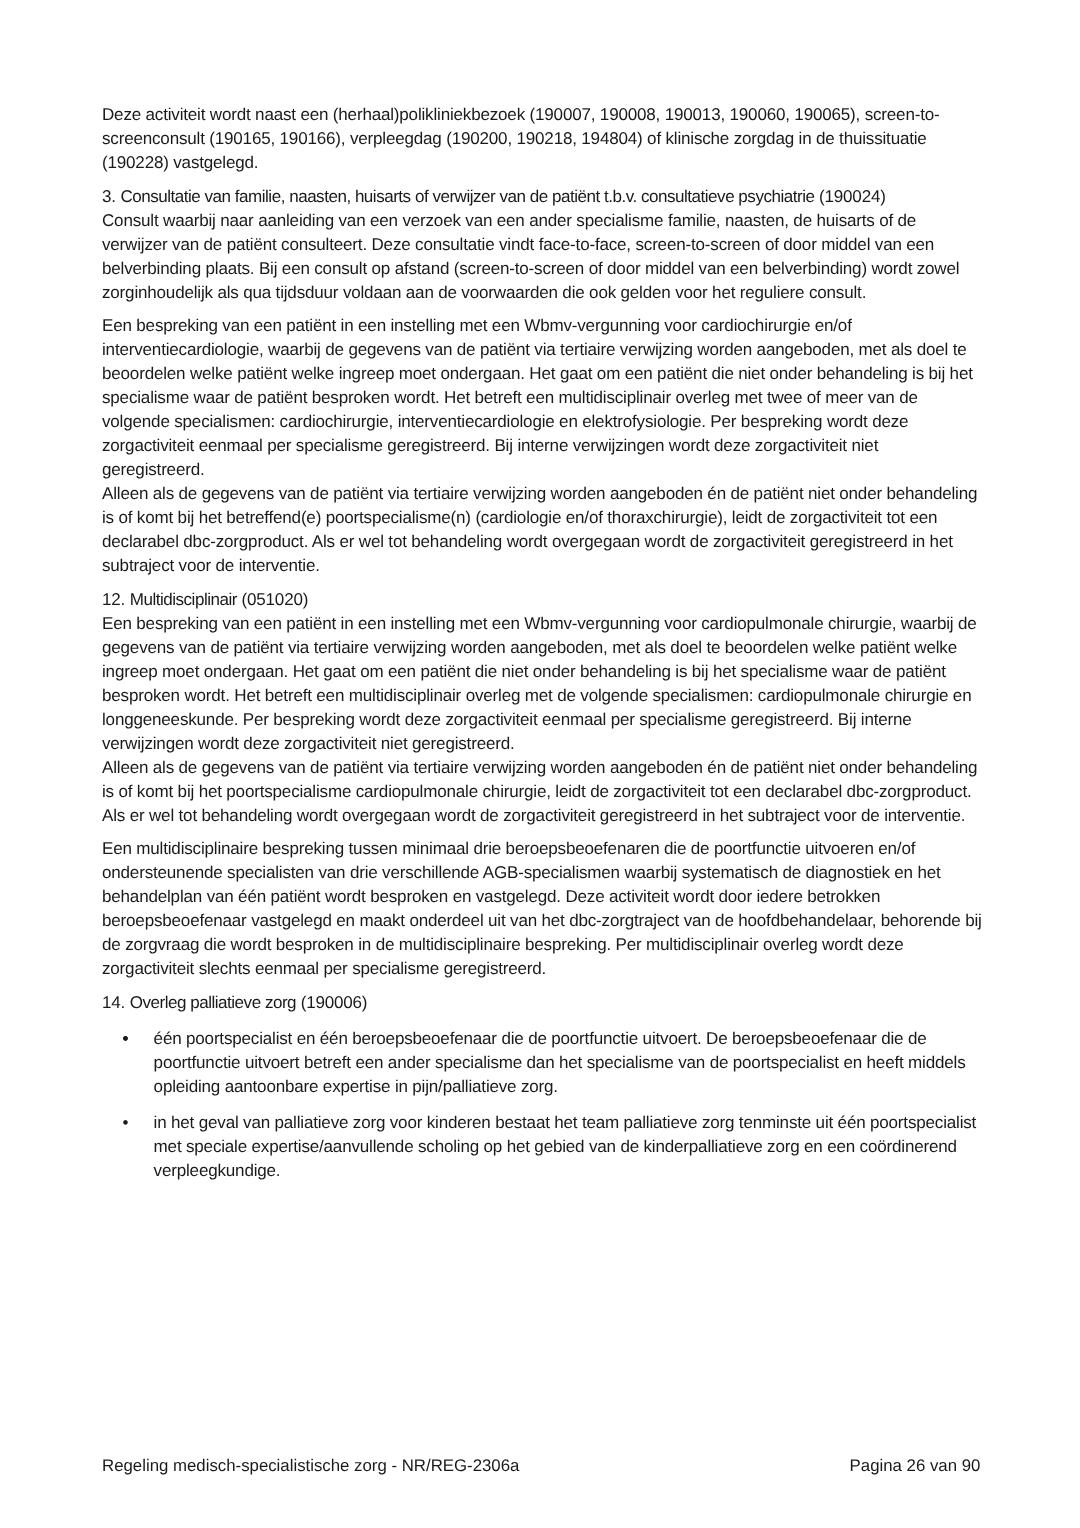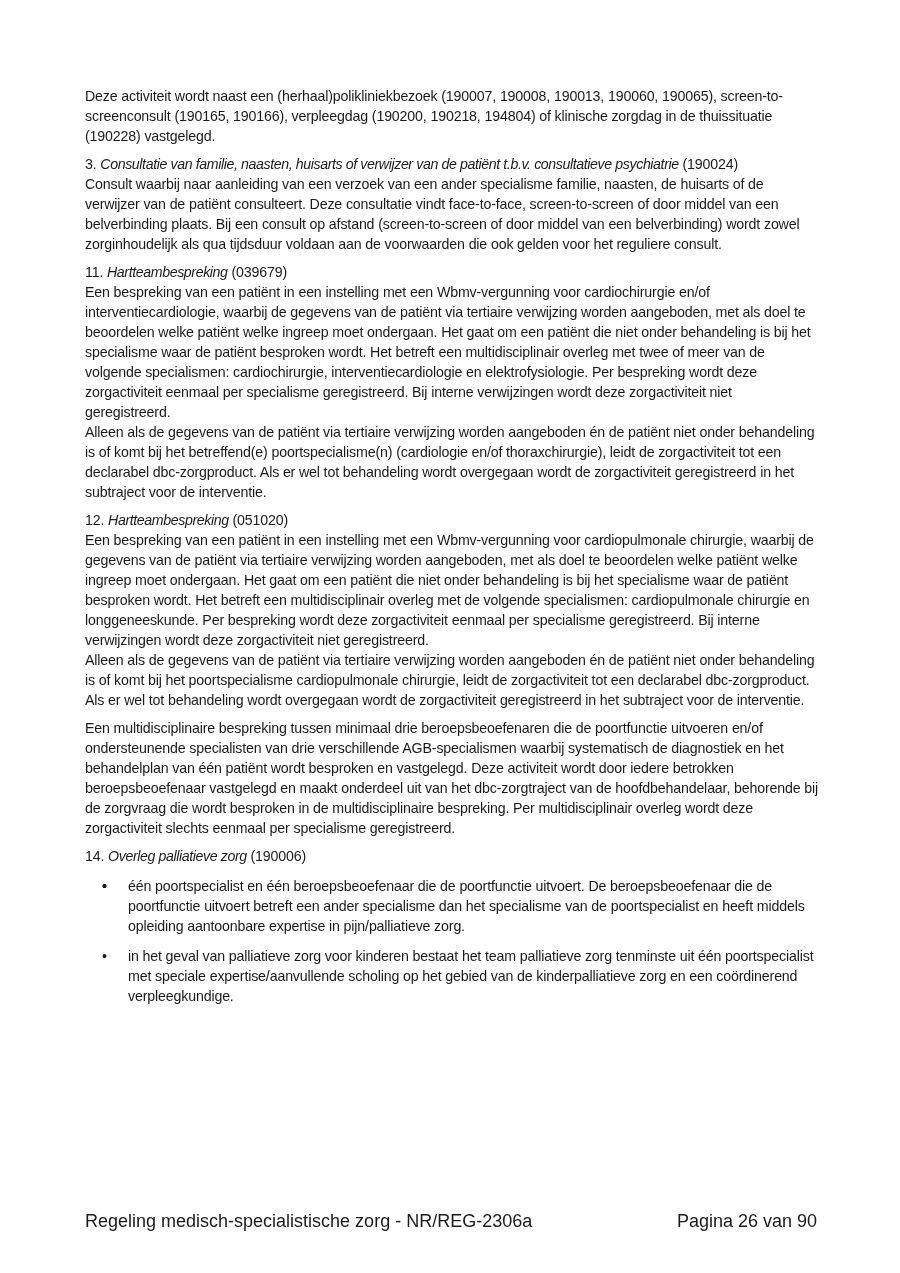--- a/index.html
+++ b/index.html
@@ -3,56 +3,51 @@
 <meta charset="utf-8">
 <style>
   html, body { margin: 0; padding: 0; background: #ffffff; }
   body { width: 900px; height: 1273px; position: relative; overflow: hidden;
          font-family: "Liberation Sans", sans-serif; color: #1a1a1a; }
   .page { position: absolute; left: 85px; top: 86px; width: 735px;
           font-size: 14.2px; line-height: 20px; letter-spacing: -0.15px; }
   p { margin: 0; }
   .block { margin-bottom: 8px; }
   .heading { margin: 0; }
-  .heading .title { font-style: italic; letter-spacing: -0.4px; }
+  .heading .title { letter-spacing: -0.4px; }
   ul.bullets { list-style: none; margin: 10px 0 0 0; padding: 0; }
   ul.bullets li { position: relative; padding-left: 43px; margin-bottom: 10px; }
   ul.bullets li .bullet { position: absolute; left: 17px; top: 0; }
   .footer { position: absolute; top: 1212px; left: 85px; width: 732px;
-            font-size: 18px; line-height: 18px; display: flex; justify-content: space-between; }
+            font-size: 14px; line-height: 18px; display: flex; justify-content: space-between; }
 </style>
 </head>
 <body>
 
 <div class="page">
   <p class="block">Deze activiteit wordt naast een (herhaal)polikliniekbezoek (190007, 190008, 190013, 190060, 190065), screen-to-screenconsult (190165, 190166), verpleegdag (190200, 190218, 194804) of klinische zorgdag in de thuissituatie (190228) vastgelegd.</p>
 
   <div class="block">
     <p class="heading">
       <span>3.</span>
       <span class="title">Consultatie van familie, naasten, huisarts of verwijzer van de patiënt t.b.v. consultatieve psychiatrie</span>
       <span>(190024)</span>
     </p>
     <p>Consult waarbij naar aanleiding van een verzoek van een ander specialisme familie, naasten, de huisarts of de verwijzer van de patiënt consulteert. Deze consultatie vindt face-to-face, screen-to-screen of door middel van een belverbinding plaats. Bij een consult op afstand (screen-to-screen of door middel van een belverbinding) wordt zowel zorginhoudelijk als qua tijdsduur voldaan aan de voorwaarden die ook gelden voor het reguliere consult.</p>
   </div>
 
   <div class="block">
-    <p class="heading">
-      <span>11.</span>
-      <span class="title">Hartteambespreking</span>
-      <span>(039679)</span>
-    </p>
     <p>Een bespreking van een patiënt in een instelling met een Wbmv-vergunning voor cardiochirurgie en/of interventiecardiologie, waarbij de gegevens van de patiënt via tertiaire verwijzing worden aangeboden, met als doel te beoordelen welke patiënt welke ingreep moet ondergaan. Het gaat om een patiënt die niet onder behandeling is bij het specialisme waar de patiënt besproken wordt. Het betreft een multidisciplinair overleg met twee of meer van de volgende specialismen: cardiochirurgie, interventiecardiologie en elektrofysiologie. Per bespreking wordt deze zorgactiviteit eenmaal per specialisme geregistreerd. Bij interne verwijzingen wordt deze zorgactiviteit niet geregistreerd.</p>
     <p>Alleen als de gegevens van de patiënt via tertiaire verwijzing worden aangeboden én de patiënt niet onder behandeling is of komt bij het betreffend(e) poortspecialisme(n) (cardiologie en/of thoraxchirurgie), leidt de zorgactiviteit tot een declarabel dbc-zorgproduct. Als er wel tot behandeling wordt overgegaan wordt de zorgactiviteit geregistreerd in het subtraject voor de interventie.</p>
   </div>
 
   <div class="block">
     <p class="heading">
       <span>12.</span>
-      <span class="title">Hartteambespreking</span>
+      <span class="title">Multidisciplinair</span>
       <span>(051020)</span>
     </p>
     <p>Een bespreking van een patiënt in een instelling met een Wbmv-vergunning voor cardiopulmonale chirurgie, waarbij de gegevens van de patiënt via tertiaire verwijzing worden aangeboden, met als doel te beoordelen welke patiënt welke ingreep moet ondergaan. Het gaat om een patiënt die niet onder behandeling is bij het specialisme waar de patiënt besproken wordt. Het betreft een multidisciplinair overleg met de volgende specialismen: cardiopulmonale chirurgie en longgeneeskunde. Per bespreking wordt deze zorgactiviteit eenmaal per specialisme geregistreerd. Bij interne verwijzingen wordt deze zorgactiviteit niet geregistreerd.</p>
     <p>Alleen als de gegevens van de patiënt via tertiaire verwijzing worden aangeboden én de patiënt niet onder behandeling is of komt bij het poortspecialisme cardiopulmonale chirurgie, leidt de zorgactiviteit tot een declarabel dbc-zorgproduct. Als er wel tot behandeling wordt overgegaan wordt de zorgactiviteit geregistreerd in het subtraject voor de interventie.</p>
   </div>
 
   <div class="block">
     <p>Een multidisciplinaire bespreking tussen minimaal drie beroepsbeoefenaren die de poortfunctie uitvoeren en/of ondersteunende specialisten van drie verschillende AGB-specialismen waarbij systematisch de diagnostiek en het behandelplan van één patiënt wordt besproken en vastgelegd. Deze activiteit wordt door iedere betrokken beroepsbeoefenaar vastgelegd en maakt onderdeel uit van het dbc-zorgtraject van de hoofdbehandelaar, behorende bij de zorgvraag die wordt besproken in de multidisciplinaire bespreking. Per multidisciplinair overleg wordt deze zorgactiviteit slechts eenmaal per specialisme geregistreerd.</p>
   </div>
 

